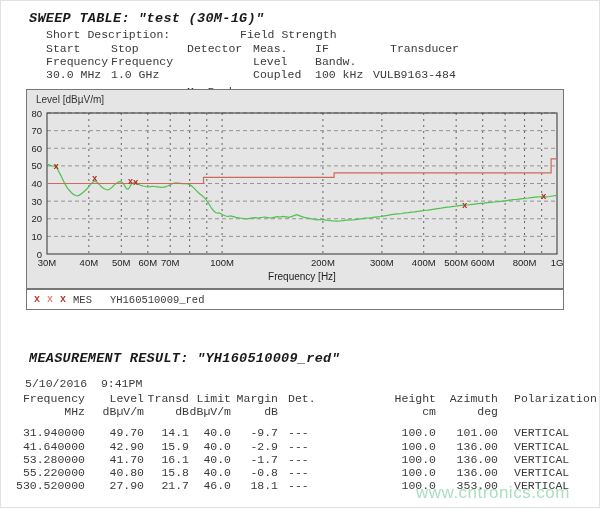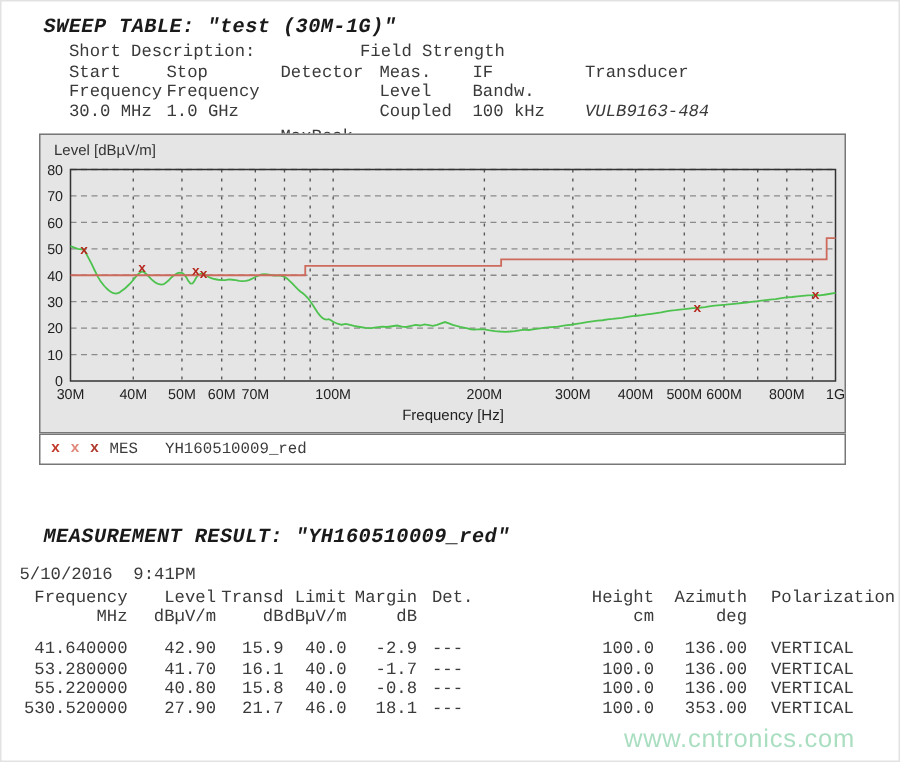--- a/index.html
+++ b/index.html
@@ -53,21 +53,21 @@
       <span style="left: 110px; top: 26px;">1.0 GHz</span>
       <span style="left: 186px; top: 0px;">Detector</span>
       <span style="left: 186px; top: 26px; margin-top: 17px;">MaxPeak</span>
       <span style="left: 252px; top: 0px;">Meas.</span>
       <span style="left: 252px; top: 13px;">Level</span>
       <span style="left: 252px; top: 26px;">Coupled</span>
       <span style="left: 314px; top: 0px; text-align: center;">IF</span>
       <span style="left: 314px; top: 13px;">Bandw.</span>
       <span style="left: 314px; top: 26px;">100 kHz</span>
       <span style="left: 389px; top: 0px;">Transducer</span>
-      <span style="left: 389px; top: 26px; font-style: italic;">VULB9163-484</span>
+      <span style="left: 372px; top: 26px;">VULB9163-484</span>
     </div>
 
   <div class="chartbox">
     <svg width="536" height="198" viewBox="0 0 536 198">
         <text x="9" y="13" font-size="10" fill="#333" font-family="&quot;Liberation Sans&quot;,&quot;DejaVu Sans&quot;,sans-serif">Level [dBµV/m]</text>
         <text x="15" y="167.5" text-anchor="end" font-size="9.5" fill="#222" font-family="&quot;Liberation Sans&quot;,&quot;DejaVu Sans&quot;,sans-serif">0</text>
         <line x1="20" y1="146.375" x2="530" y2="146.375" stroke="#8a8a8a" stroke-width="0.9" stroke-dasharray="4 3"></line>
         <text x="15" y="149.875" text-anchor="end" font-size="9.5" fill="#222" font-family="&quot;Liberation Sans&quot;,&quot;DejaVu Sans&quot;,sans-serif">10</text>
         <line x1="20" y1="128.75" x2="530" y2="128.75" stroke="#8a8a8a" stroke-width="0.9" stroke-dasharray="4 3"></line>
         <text x="15" y="132.25" text-anchor="end" font-size="9.5" fill="#222" font-family="&quot;Liberation Sans&quot;,&quot;DejaVu Sans&quot;,sans-serif">20</text>
@@ -125,21 +125,21 @@
   </div>
   <div class="legendbox">
     <span class="sym s1">x</span>
     <span class="sym s2">x</span>
     <span class="sym s3">x</span>
     <span class="lbl">MES</span>
     <span>YH160510009_red</span>
   </div>
 
   <div class="rpt-title abs" style="left:28px;top:350px;">MEASUREMENT RESULT: "YH160510009_red"</div>
-  <div class="mono abs" style="left:12px;top:376px;">5/10/2016  9:41PM</div>
+  <div class="mono abs" style="left:24px;top:376px;">5/10/2016  9:41PM</div>
   <div class="abs" style="left:14px;top:391px;">
     <table class="meas">
       <colgroup>
         <col style="width:70px">
           <col style="width:59px">
           <col style="width:45px">
         <col style="width:42px">
           <col style="width:47px">
           <col style="width:52px">
         <col style="width:106px">
@@ -154,20 +154,31 @@
             <th class="r">Limit<div>dBµV/m</div></th>
             <th class="r">Margin<div>dB</div></th>
             <th class="l">Det.</th>
             <th class="r">Height<div>cm</div></th>
             <th class="r">Azimuth<div>deg</div></th>
             <th class="pol">Polarization</th>
           </tr>
         </thead>
       <tbody>
           <tr>
+            <td class="r">31.940000</td>
+            <td class="r">49.70</td>
+            <td class="r">14.1</td>
+            <td class="r">40.0</td>
+            <td class="r">-9.7</td>
+            <td class="l">---</td>
+            <td class="r">100.0</td>
+            <td class="r">101.00</td>
+            <td class="pol">VERTICAL</td>
+          </tr>
+          <tr>
             <td class="r">41.640000</td>
             <td class="r">42.90</td>
             <td class="r">15.9</td>
             <td class="r">40.0</td>
             <td class="r">-2.9</td>
             <td class="l">---</td>
             <td class="r">100.0</td>
             <td class="r">136.00</td>
             <td class="pol">VERTICAL</td>
           </tr>

